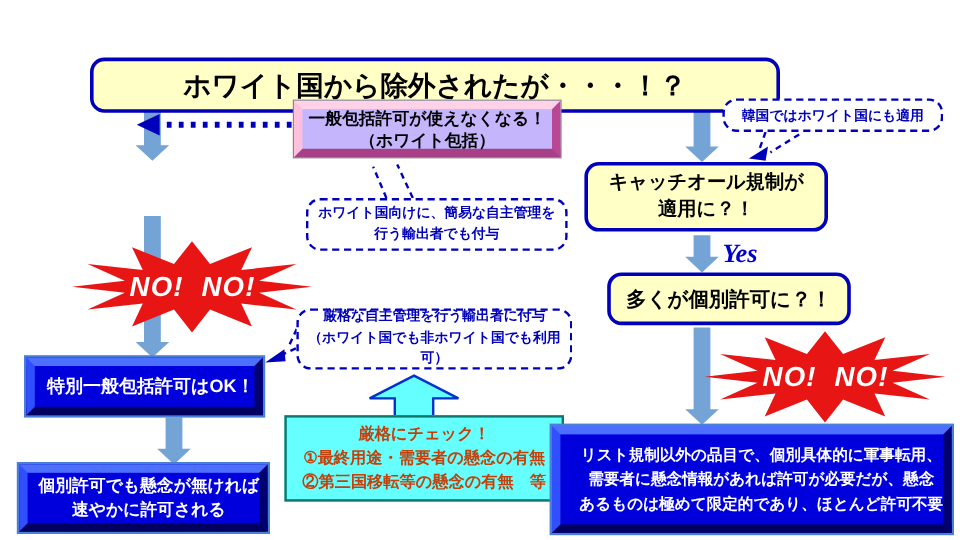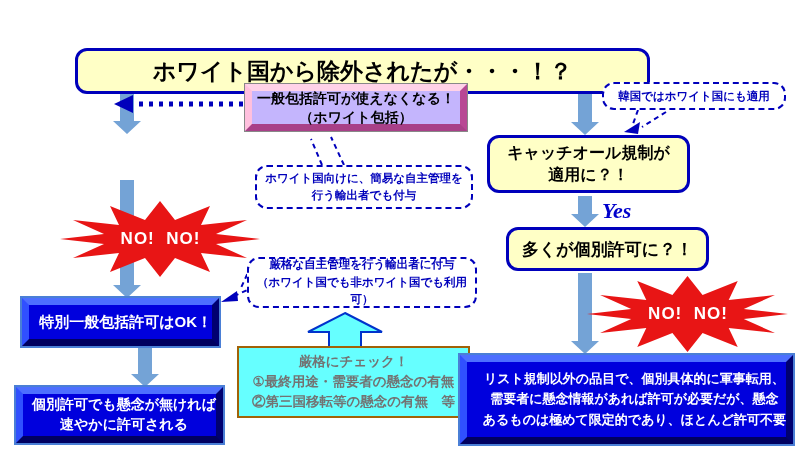--- a/index.html
+++ b/index.html
@@ -31,21 +31,21 @@
     border:2px dashed #0000bb; border-radius:12px;
     color:#0000bb; font-weight:bold; background:#ffffff;
   }
   .svg-layer { position:absolute; left:0; top:0; width:800px; height:450px; z-index:1; pointer-events:none; }
   .box-layer { z-index:2; }
   .burst { z-index:3; }
   .burst svg { position:absolute; left:0; top:0; width:100%; height:100%; }
   .burst-label {
     position:absolute; left:0; top:0; right:0; bottom:0;
     display:flex; align-items:center; justify-content:center;
-    color:#ffffff; font-weight:bold; font-size:17px;
+    color:#ffffff; font-weight:bold; font-style:italic; font-size:23px;
     white-space:pre; letter-spacing:1px;
   }
   .yes-label {
     font-family:"Liberation Serif", serif; font-style:italic; font-weight:bold;
     font-size:22px; color:#0000cc;text-align:center;
   }
 </style>
 </head>
 <body>
 
@@ -125,21 +125,21 @@
     <span>特別一般包括許可はOK！</span>
   </div>
 
   <div class="abs burst" style="left:585px; top:274px; width:206px; height:80px;">
     <svg viewBox="0 0 205 80" preserveAspectRatio="none">
       <polygon fill="#e81515" points="202,40 158,45 189,59 143,54 152,73 117,59 102,78 87,59 52,73 61,54 15,59 46,45 2,40 46,35 15,21 61,26 52,7 87,21 102,2 117,21 152,7 143,26 189,21 158,35"></polygon>
     </svg>
     <span class="burst-label">NO!  NO!</span>
   </div>
 
-  <div class="abs box-layer flex-c" style="left:237px; top:346px; width:233px; height:72px; background:#66ffff; border:2px solid #a16207; font-weight:bold; font-size:13.5px; line-height:1.5; color:#737373;">
+  <div class="abs box-layer flex-c" style="left:237px; top:346px; width:233px; height:72px; background:#66ffff; border:2px solid #0f766e; font-weight:bold; font-size:13.5px; line-height:1.5; color:#c2410c;">
     <span class="pre">厳格にチェック！
 ①最終用途・需要者の懸念の有無
 ②第三国移転等の懸念の有無　等</span>
   </div>
 
   <div class="abs box-layer blue3d flex-c" style="left:16px; top:387px; width:207px; height:56px; font-size:14px; line-height:1.4;">
     <span class="pre">個別許可でも懸念が無ければ
 速やかに許可される</span>
   </div>
 

